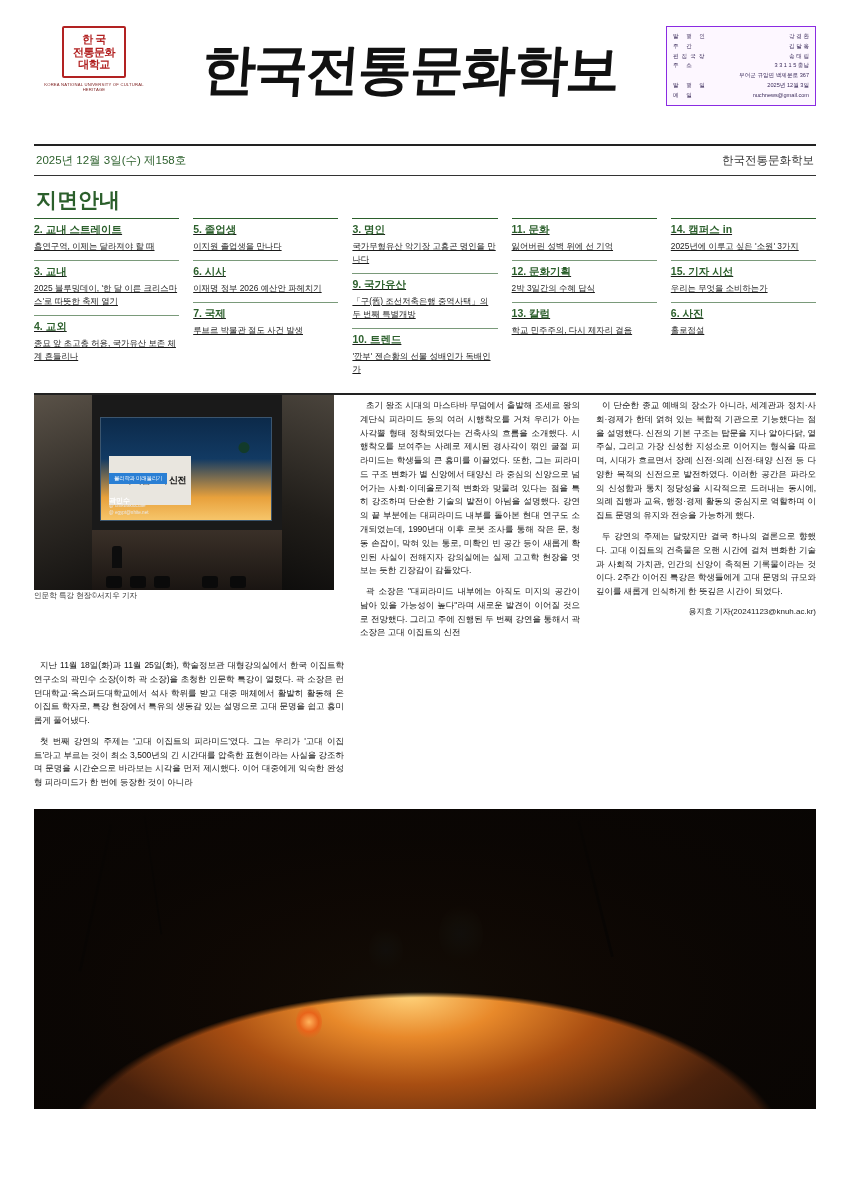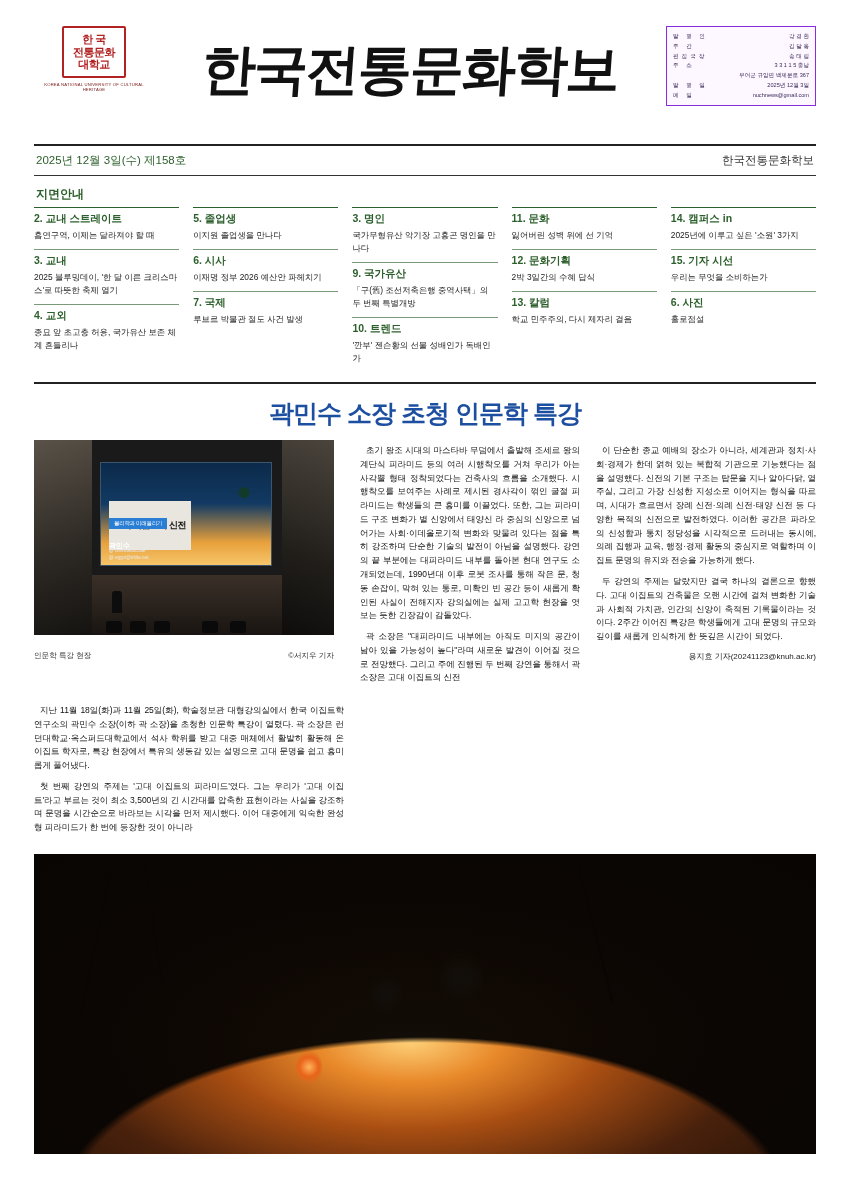--- a/index.html
+++ b/index.html
@@ -38,22 +38,22 @@
   .imprint-row .k { letter-spacing:3px; white-space:nowrap; }
   .imprint-row .v { white-space:nowrap; }
 
   
   .rule-top { border-top:2px solid #222; margin-top:6px; }
   .datebar { display:flex; justify-content:space-between; align-items:center; padding:7px 2px 7px 2px;
              font-size:11.5px; color:#2b5f2b; border-bottom:1px solid #333; }
   .datebar .right { color:#333; }
 
   
-  .index-title { font-size:12px; font-weight:bold; color:#2b5f2b; margin:10px 0 4px 2px; }
-  .index-grid { display:grid; grid-template-columns:repeat(5,1fr); column-gap:14px; }
+  .index-title { font-size:21px; font-weight:bold; color:#2b5f2b; margin:10px 0 4px 2px; }
+  .index-grid { display:grid; grid-template-columns:repeat(5,1fr); column-gap:14px;text-decoration:underline; }
   .idx-col { }
   .idx-item { border-top:1px solid #7a9a7a; padding:4px 0 7px 0; }
   .idx-item:first-child { border-top:1px solid #2b5f2b; }
   .idx-head { color:#2b5f2b; font-size:10.5px; font-weight:bold; margin-bottom:3px; }
   .idx-body { font-size:8.4px; line-height:1.55; color:#222; }
 
   
   .feature-rule { border-top:2px solid #222; margin-top:10px; }
   .feature-title {
     text-align:center; color:#1d4fa0; font-size:25px; font-weight:bold;
@@ -79,21 +79,21 @@
   .photo .screen .slide-t { position:absolute; left:8px; top:38px; background:#e9e6df; color:#111;
     font-size:9px; font-weight:bold; padding:18px 5px; letter-spacing:-0.5px; }
   .photo .screen .slide-s { position:absolute; left:8px; top:55px; background:#2a7fd4; color:#fff;
     font-size:5.5px; padding:2px 5px; letter-spacing:-0.3px; }
   .photo .screen .name { position:absolute; left:8px; bottom:14px; color:#fff; font-size:7px; font-weight:bold; }
   .photo .screen .handle { position:absolute; left:8px; bottom:3px; color:#e9e9e9; font-size:4.6px; line-height:1.5; }
   .photo .stage { position:absolute; left:58px; right:52px; bottom:0; height:60px;
     background:linear-gradient(180deg,#3a3028 0%,#1a1512 100%); }
   .photo .speaker { position:absolute; left:78px; bottom:22px; width:10px; height:22px; background:#0d0d0d; border-radius:3px 3px 0 0; }
   .photo .seat { position:absolute; bottom:2px; width:16px; height:12px; background:#0a0a0a; border-radius:3px; }
-  .photo-cap { display:flex; justify-content:space-between; width:300px; font-size:7.6px; color:#333; margin-top:16px; }
+  .photo-cap { display:flex; width:300px; font-size:7.6px; color:#333; margin-top:1px; }
 
   .col-text { font-size:8.5px; line-height:1.62; text-align:justify; color:#111; }
   .col-text p { margin:4px 0 7px 0; text-indent:6px; }
   .byline { text-align:right; font-size:8px; color:#222; margin-top:6px; }
 
   .lead-cols { display:grid; grid-template-columns:310px 1fr 1fr; column-gap:32px; margin-top:8px; }
 
   
   .bottom-photo { margin-top:12px; width:782px; height:300px; position:relative; overflow:hidden;
     background:#120d09; }
@@ -238,21 +238,20 @@
       </div>
       <div class="idx-item">
         <div class="idx-head">6. 사진</div>
         <div class="idx-body">홀로점설</div>
       </div>
     </div>
 
   </div>
 
   <div class="feature-rule"></div>
-  <div class="feature-title">곽민수 소장 초청 인문학 특강</div>
 
   <div class="feature-body">
 
     <div class="photo-col">
       <div class="photo">
         <div class="wall-l"></div>
         <div class="wall-r"></div>
         <div class="screen">
           <div class="palm"></div>
           <div class="slide-t">고대 이집트의 신전</div>

